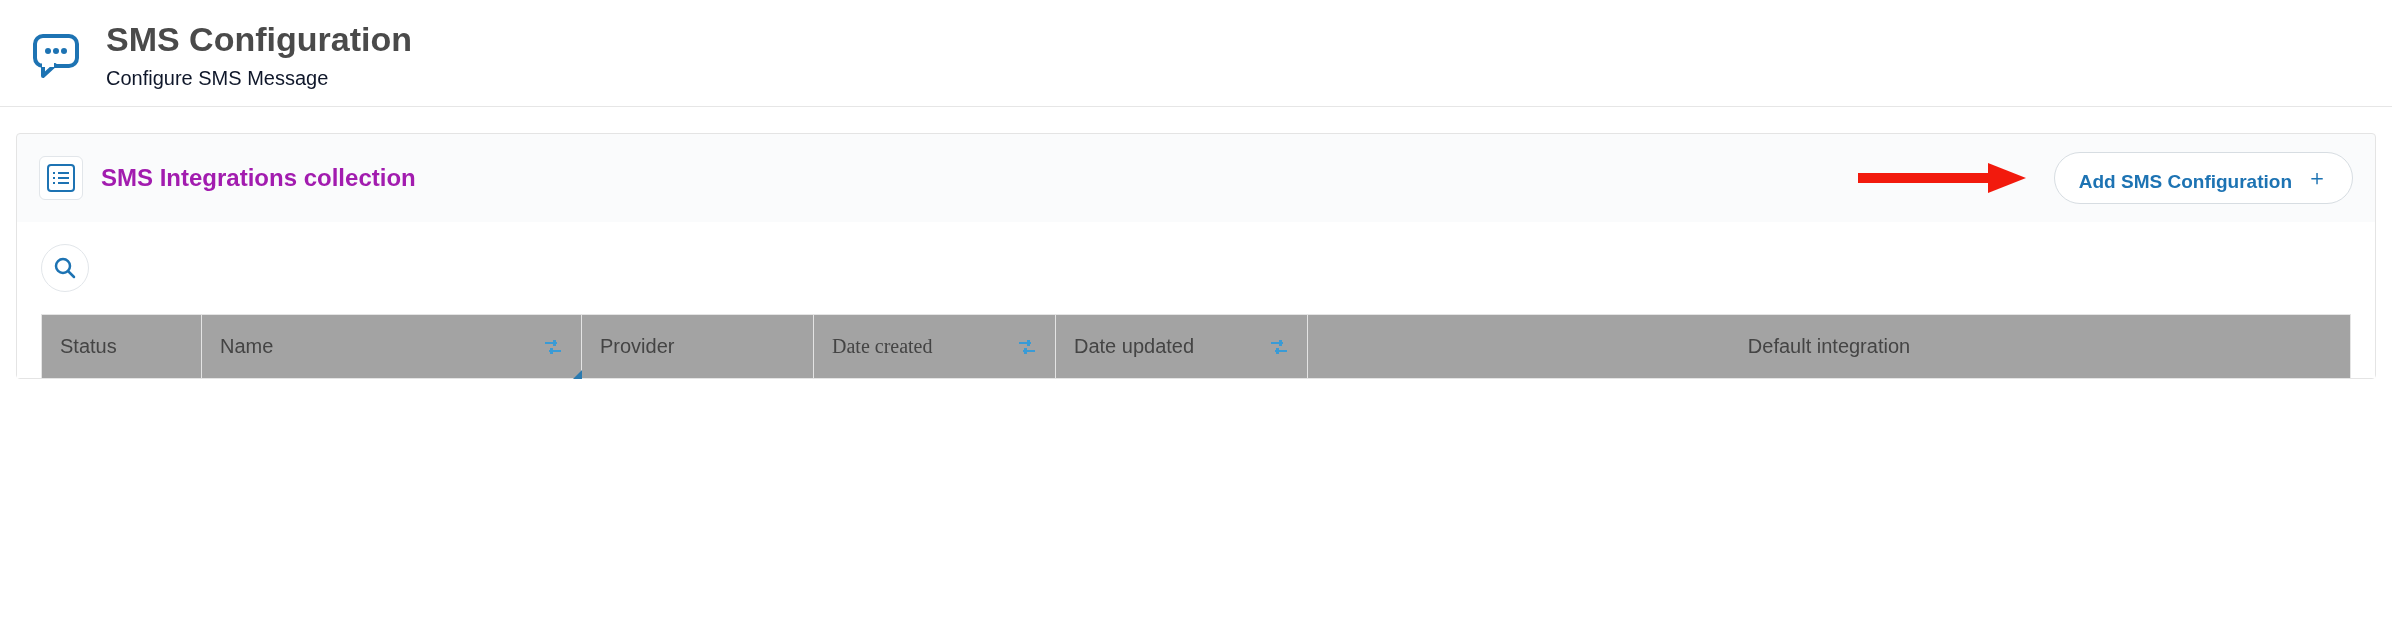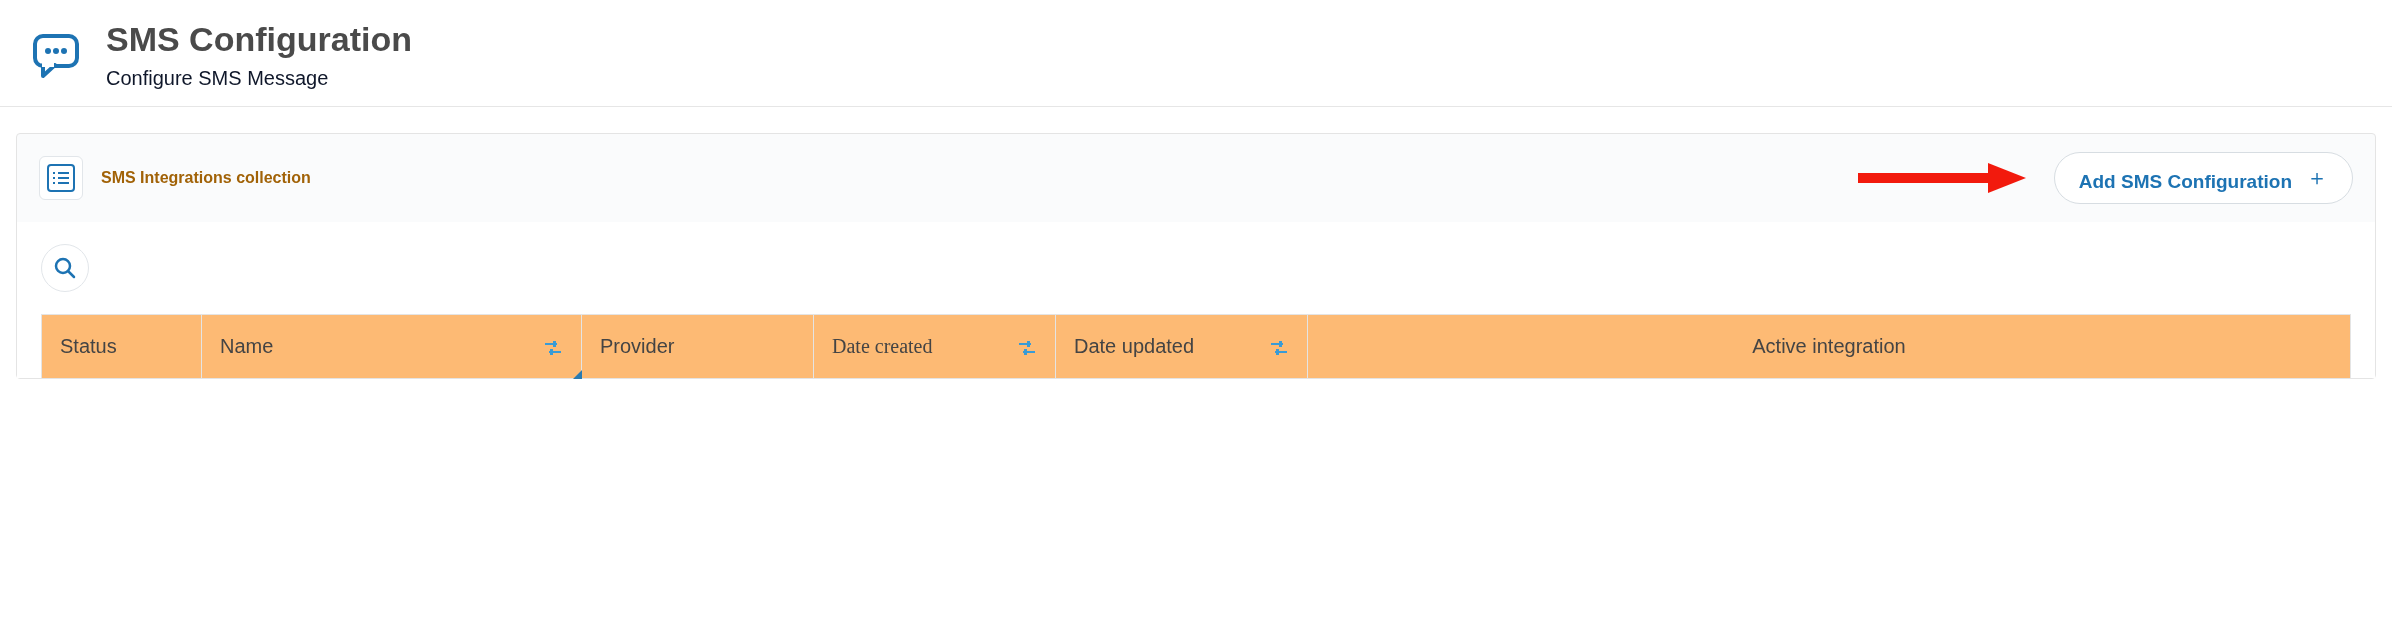--- a/index.html
+++ b/index.html
@@ -7,37 +7,37 @@
 
     .page-header { display: flex; align-items: center; padding: 20px 28px 16px 28px; border-bottom: 1px solid #e6e6e6; gap: 22px; }
     .page-header .icon-box { width: 56px; height: 56px; display:flex; align-items:center; justify-content:center; }
     .page-title { font-size: 34px; font-weight: 600; color: #4a4a4a; line-height: 1.15; }
     .page-subtitle { font-size: 20px; color: #0f172a; margin-top: 8px; }
 
     .panel { margin: 26px 16px 0 16px; border: 1px solid #e4e4e4; border-radius: 4px; background: #fafbfc; }
     .panel-header { display:flex; align-items:center; justify-content:space-between; padding: 18px 22px; }
     .panel-header-left { display:flex; align-items:center; gap: 18px; }
     .panel-icon { width: 44px; height: 44px; border-radius: 6px; background:#fff; border:1px solid #e2e6ea; display:flex; align-items:center; justify-content:center; }
-    .panel-title { font-size: 16px; font-weight: 600; color: #a16207; }
+    .panel-title { font-size: 24px; font-weight: 600; color: #a21caf; }
 
     .add-btn { display:flex; align-items:flex-end; gap:14px; padding: 10px 24px; background:#fff; border:1px solid #d7dde2; border-radius: 999px; color:#1d73b3; font-size:19px; font-weight:600; cursor:pointer; }
     .add-btn .plus { font-size: 22px; font-weight: 400; }
 
     .annotation-arrow { margin-right: 28px; }
 
     .panel-body { background:#fff; padding: 22px 24px 0 24px; border-top: none; }
     .search-circle { width:48px; height:48px; border:1px solid #e2e6ea; border-radius:999px; display:flex; align-items:center; justify-content:center; background:#fff; cursor:pointer; margin-bottom: 22px; }
 
     .filter-row { display:flex; align-items:center; gap: 14px; margin-bottom: 26px; }
     .filter-label { font-size:20px; color:#8e8e8e; }
     .chip { padding: 8px 20px; border:1px solid #d7dde2; border-radius:999px; background:#fff; font-size:19px; color:#555; cursor:pointer; }
 
     .table { width:100%; border-top:1px solid #e4e4e4; border-left:1px solid #e4e4e4; border-right:1px solid #e4e4e4; }
     .thead-row { display:flex; }
-    .th { position:relative; padding: 20px 18px; font-size:20px; color:#444; font-weight:400; border-right:1px solid #e4e4e4; background:#fdba74; display:flex; align-items:flex-end; justify-content:space-between; }
+    .th { position:relative; padding: 20px 18px; font-size:20px; color:#444; font-weight:400; border-right:1px solid #e4e4e4; background:#a3a3a3; display:flex; align-items:center; justify-content:space-between; }
     .th:last-child { border-right:none; justify-content:center; }
     .col-status  { flex: 0 0 160px; }
     .col-name    { flex: 0 0 380px; }
     .col-provider{ flex: 0 0 232px; }
     .col-created { flex: 0 0 242px; font-family: Liberation Serif, serif; }
     .col-updated { flex: 0 0 252px; gap: 23px; }
     .col-default { flex: 1 1 auto; }
 
     .filter-icon { width:20px; height:20px; flex-shrink:0; }
 
@@ -136,19 +136,19 @@
           <span>Date updated</span>
           <svg class="filter-icon" viewBox="0 0 20 20">
             <line x1="2" y1="6" x2="14" y2="6" stroke="#399bd6" stroke-width="2"></line>
             <rect x="10" y="3" width="3" height="6" fill="#399bd6"></rect>
             <line x1="6" y1="14" x2="18" y2="14" stroke="#399bd6" stroke-width="2"></line>
             <rect x="7" y="11" width="3" height="6" fill="#399bd6"></rect>
           </svg>
         </div>
 
         <div class="th col-default">
-          <span>Active integration</span>
+          <span>Default integration</span>
         </div>
 
       </div>
     </div>
   </div>
 </div>
 
 </body></html>

